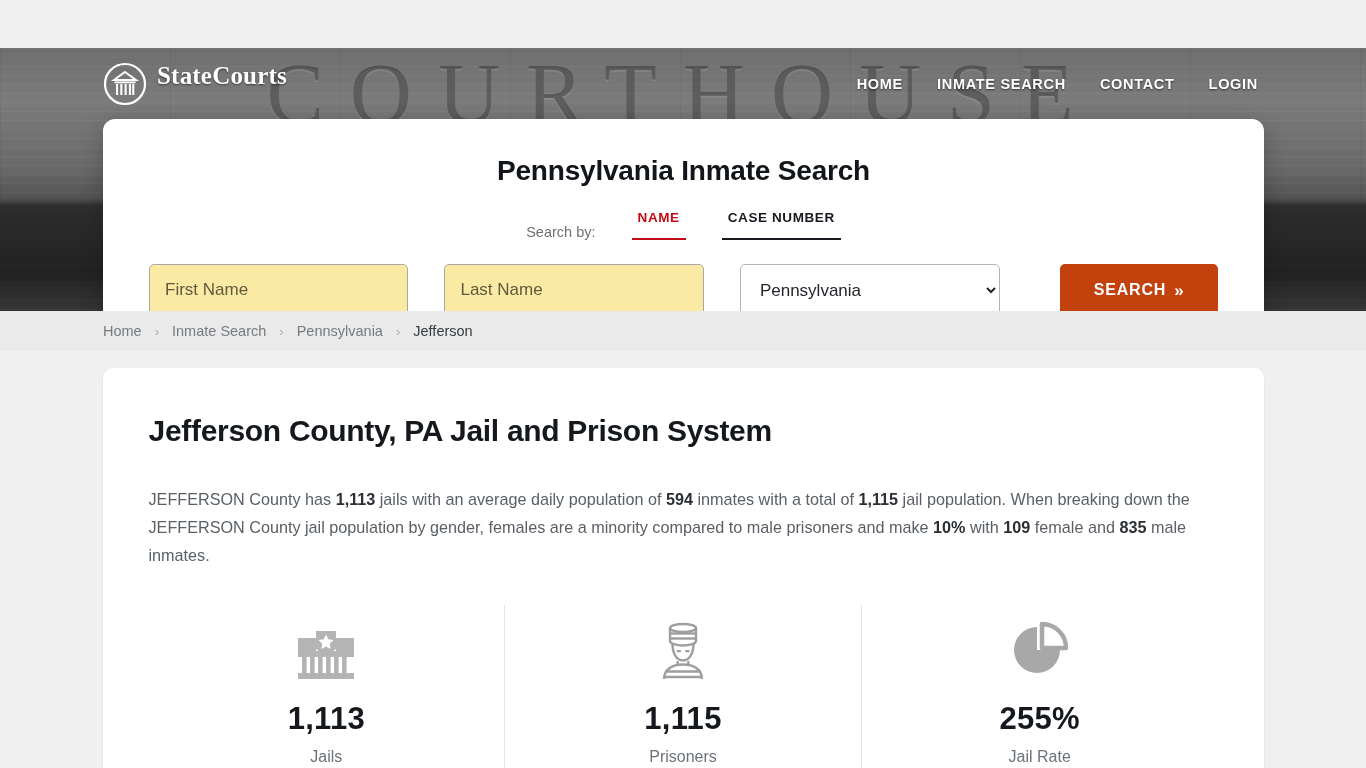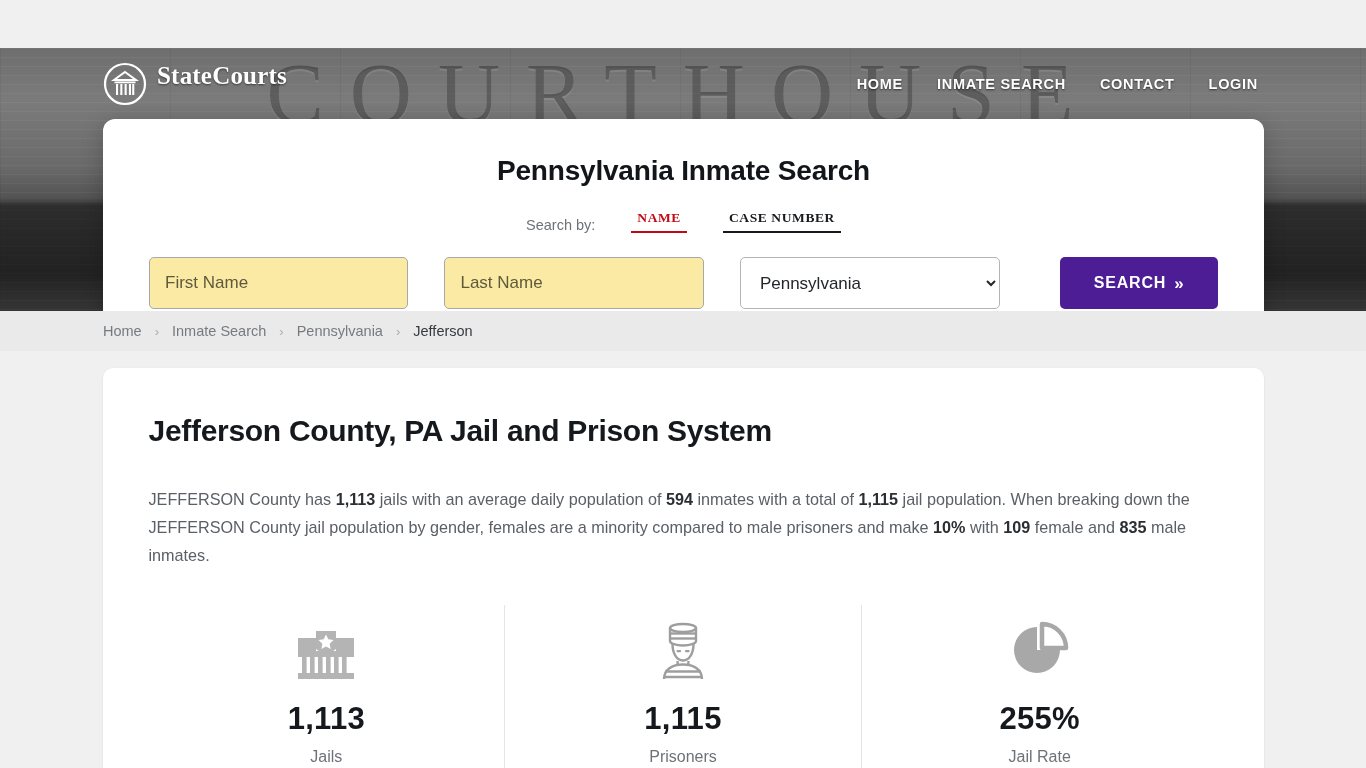--- a/index.html
+++ b/index.html
@@ -153,25 +153,25 @@
     margin-top: 22px;
   }
   .search-by-label {
     color: #6d7277;
     font-size: 14.5px;
   }
   .tab {
     font-size: 13.5px;
     font-weight: bold;
     letter-spacing: 0.6px;
-    padding-bottom: 5px;
+    padding-bottom: 13px;
     cursor: pointer;
     background: none;
     border: none;
-    font-family: Liberation Serif, serif;
+    font-family: Liberation Sans, sans-serif;
   }
   .tab.active { color: #c10b14; border-bottom: 2.5px solid #c10b14; }
   .tab.inactive { color: #16191d; border-bottom: 2.5px solid #16191d; }
 
   .form-row {
     display: flex;
     align-items: center;
     gap: 36px;
     margin-top: 24px;
   }
@@ -192,21 +192,21 @@
   .field-name::placeholder { color: #5f5a3c; opacity: 1; }
   .field-state {
     width: 275px;
     background: #ffffff;
     border: 1px solid #b4b4b4;
     color: #23262a;
     appearance: auto;
   }
   .search-btn {
     width: 167px; height: 52px;
-    background: #4c1d95;
+    background: #c2410c;
     color: #ffffff;
     border: none;
     border-radius: 5px;
     font-size: 16px;
     font-weight: bold;
     letter-spacing: 0.8px;
     cursor: pointer;
     font-family: inherit;
     display: flex;
     align-items: center;

